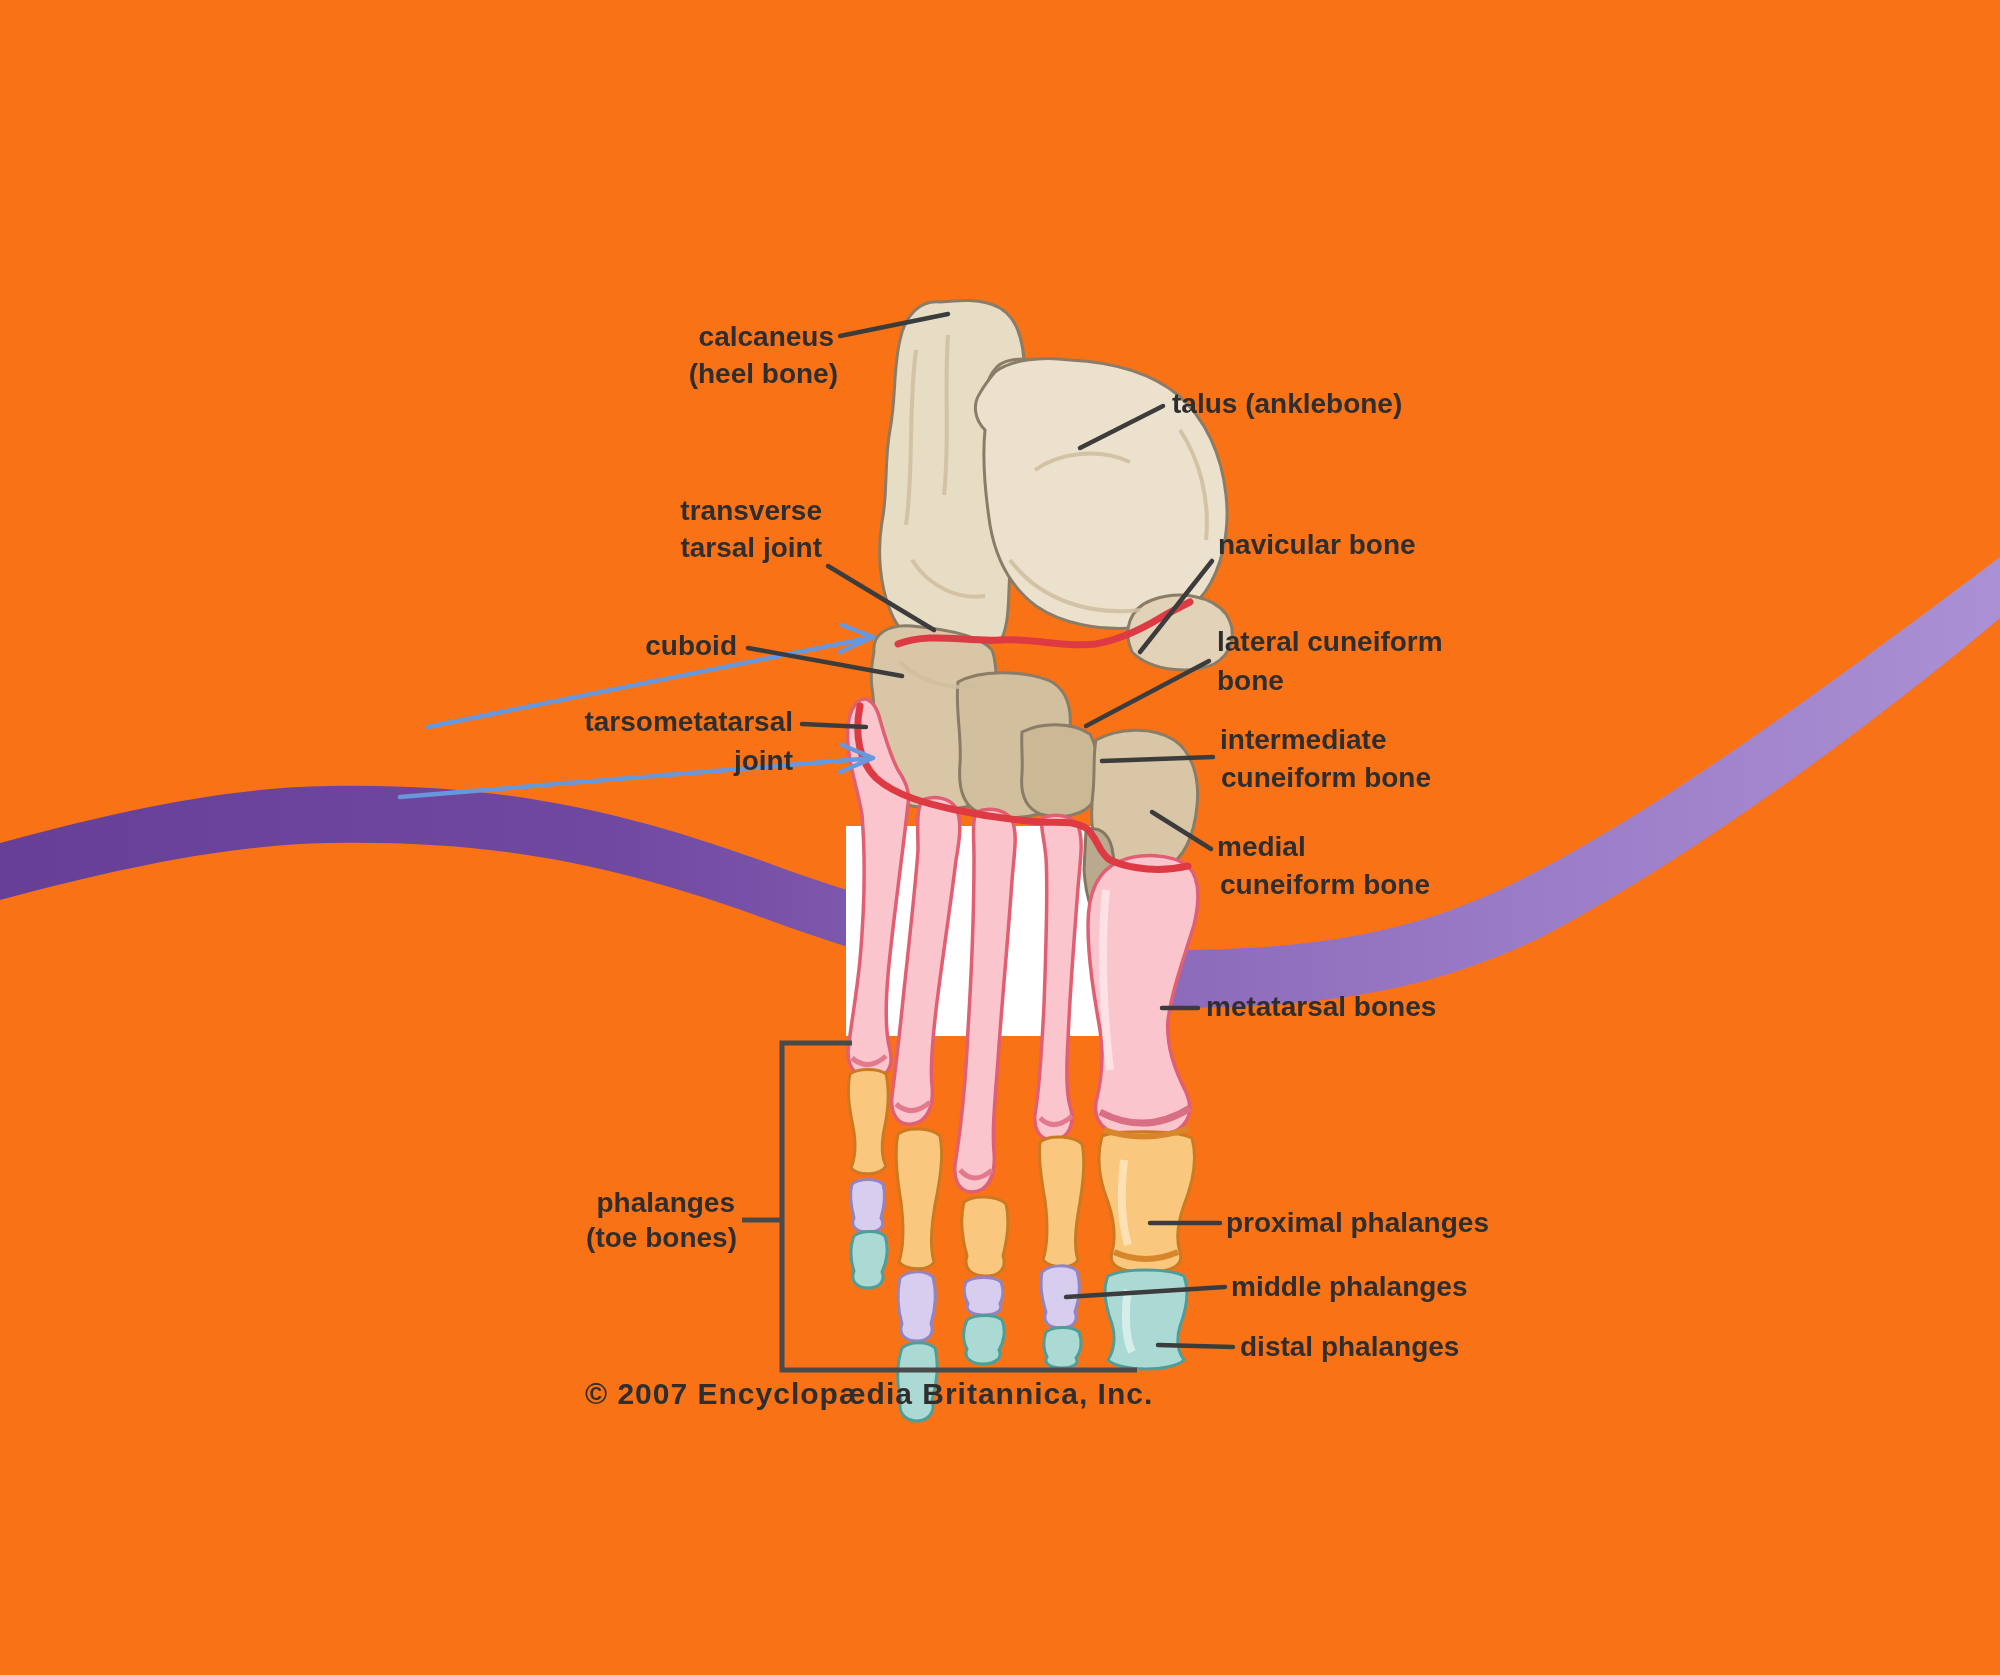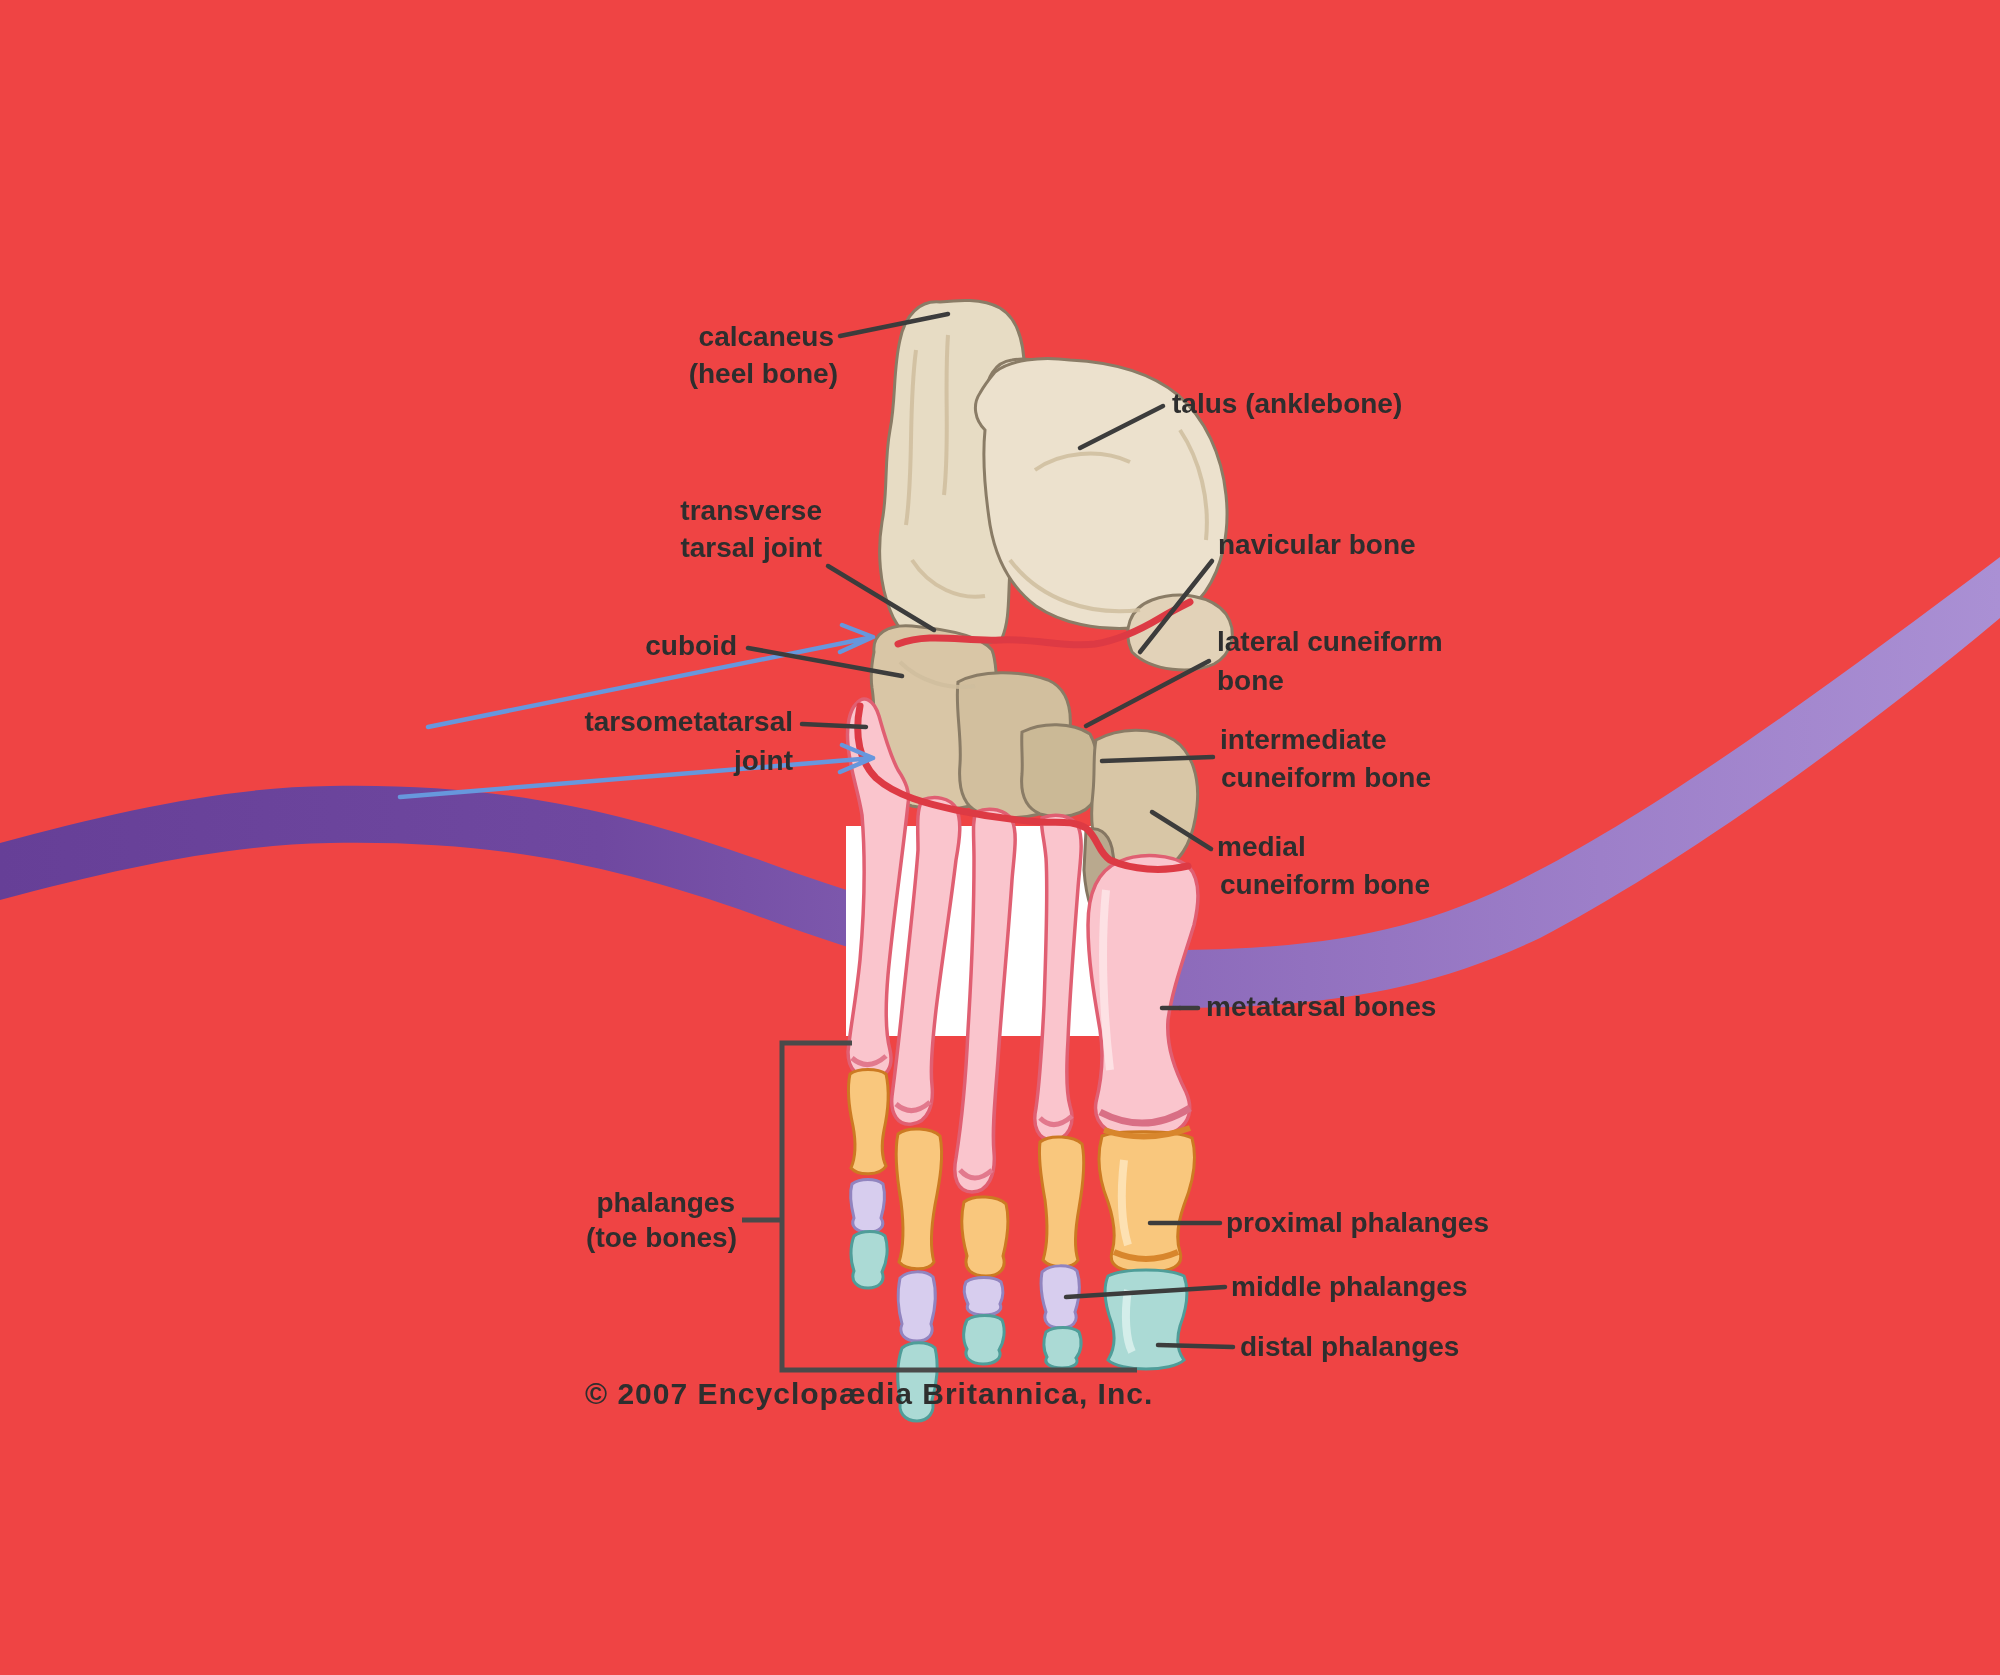--- a/index.html
+++ b/index.html
@@ -1,16 +1,16 @@
 <!DOCTYPE html>
 <html><head>
 <meta charset="utf-8">
 <style>
   html,body{margin:0;padding:0;background:#ffffff;}
-  .stage{position:relative;width:2000px;height:1675px;background:#ef4444;overflow:hidden;
+  .stage{position:relative;width:2000px;height:1675px;background:#f97316;overflow:hidden;
          font-family:"Liberation Sans", sans-serif;text-align:center;}
   svg{display:block;}
   text{font-family:"Liberation Sans", sans-serif;font-weight:bold;font-size:28px;fill:#2e2e2e;}
   text.copyright{font-size:30px;letter-spacing:1px;}
   .bone-outline{stroke:#8a7c66;stroke-width:3;}
   .leader{stroke:#3c3c3c;stroke-width:4.5;fill:none;stroke-linecap:round;}
 </style>
 </head>
 <body>
 

